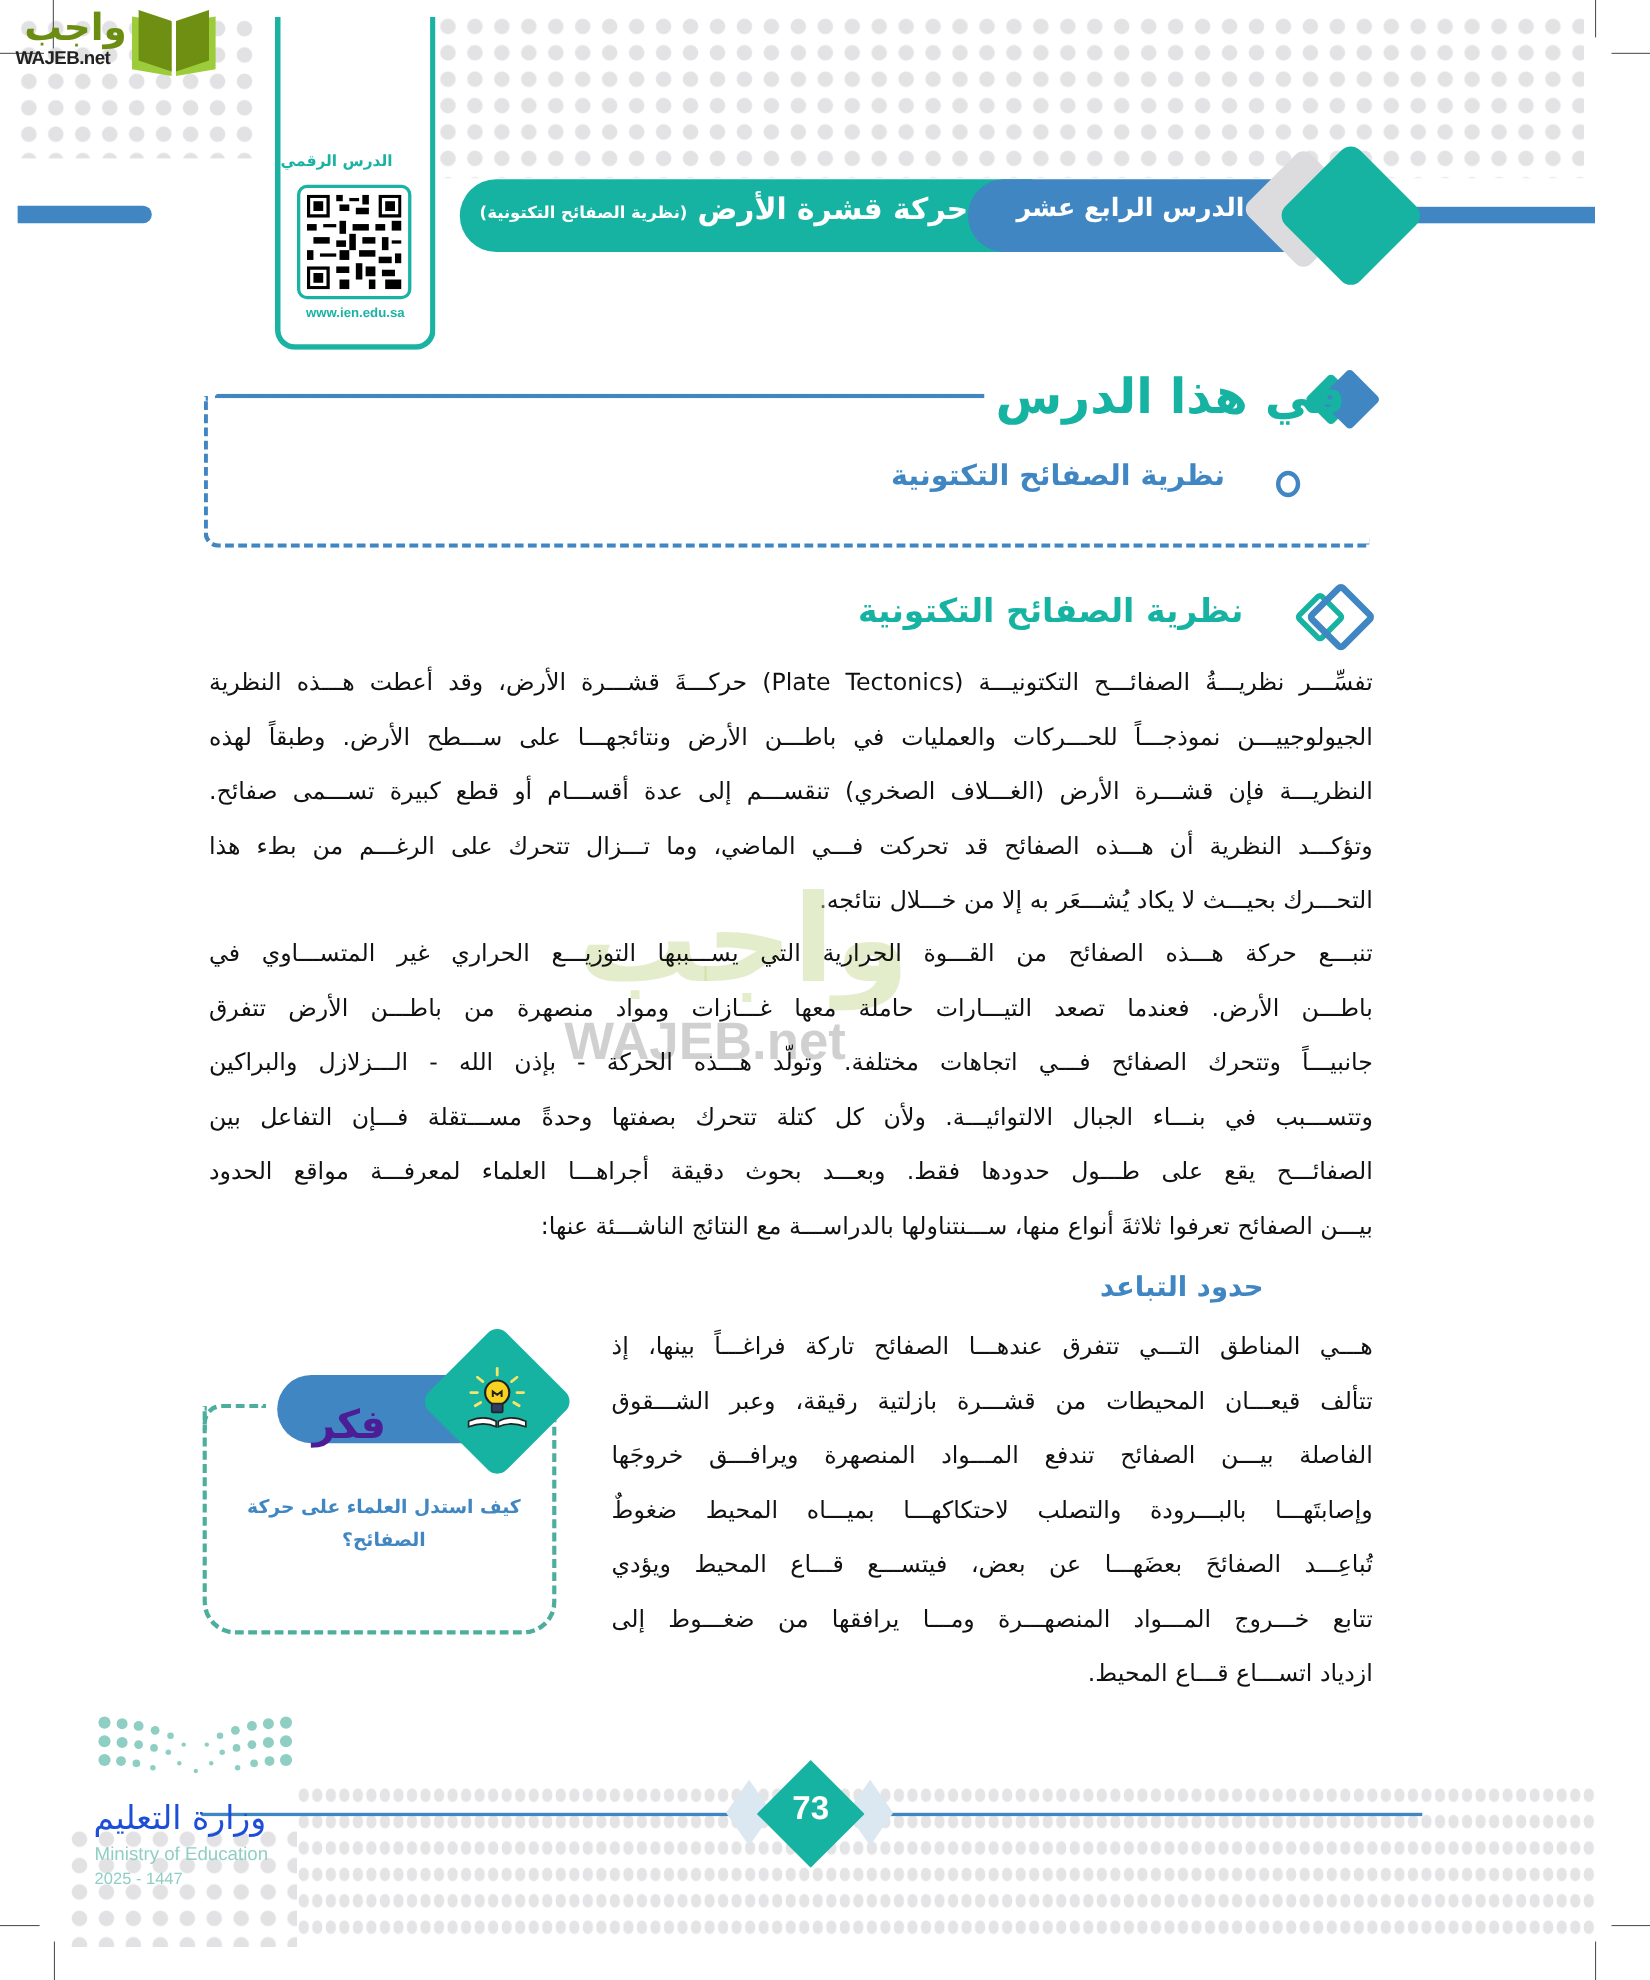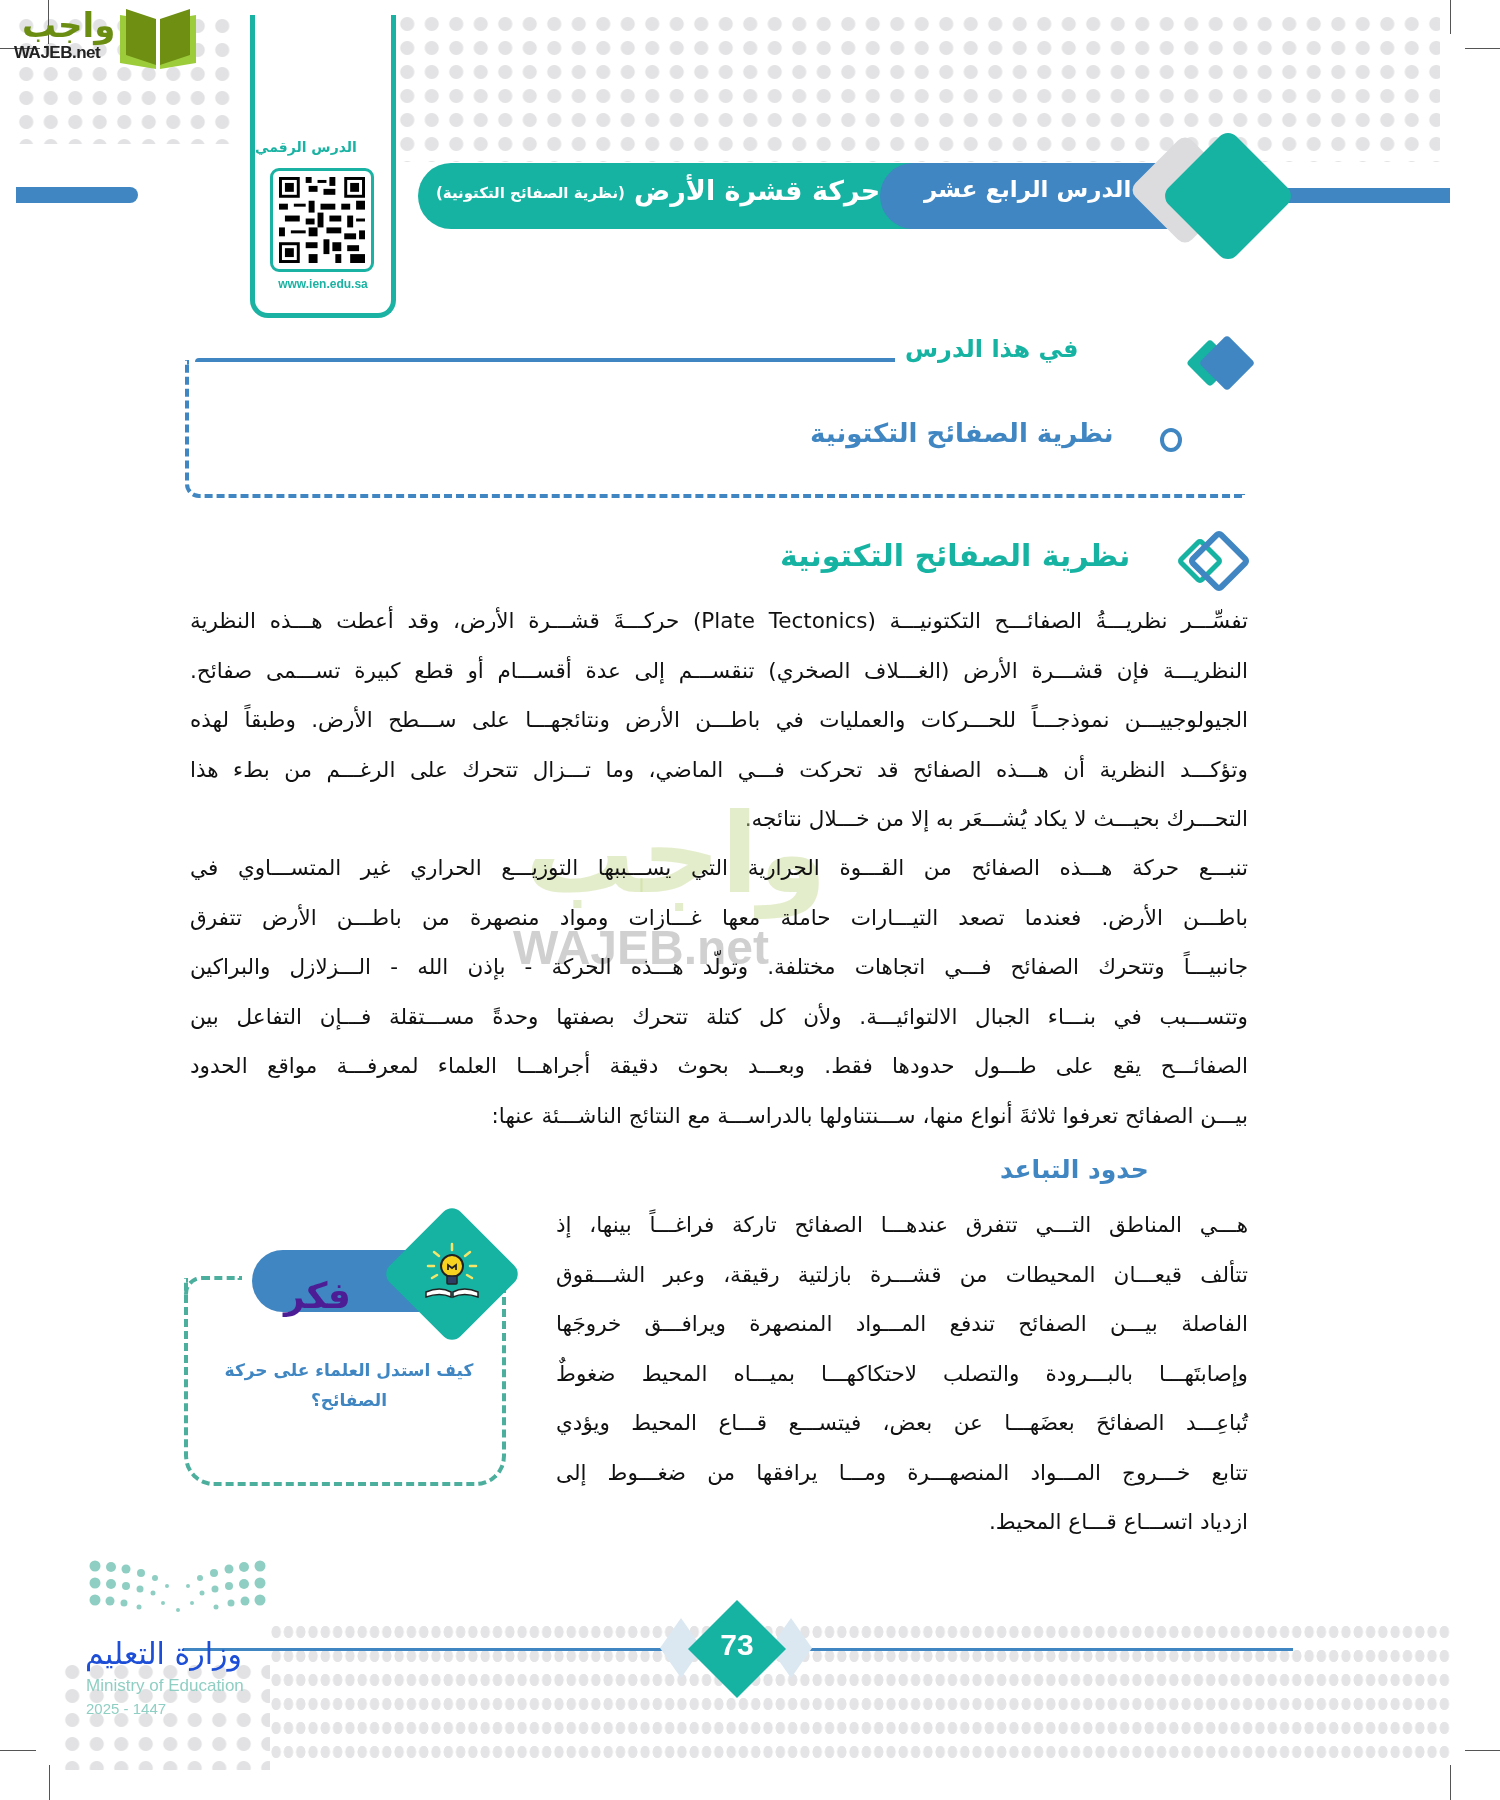--- a/index.html
+++ b/index.html
@@ -57,21 +57,21 @@
   
   .lesson-box {
     left: 185px; top: 360px; width: 1056px; height: 134px;
     border-left: 4px dashed #3f86c2; border-bottom: 4px dashed #3f86c2;
     border-radius: 0 0 0 14px;
   }
   .lesson-box-top {
     left: 195px; top: 358px; width: 700px; height: 0;
     border-top: 4px dashed #3f86c2; border-radius: 14px 0 0 0;
   }
-  .lesson-heading { left: 905px; top: 335px; font-size: 24px; font-weight: bold; color: #16b3a3; direction: rtl; white-space: nowrap; text-align: center; }
+  .lesson-heading { left: 905px; top: 335px; font-size: 44px; font-weight: bold; color: #16b3a3; direction: rtl; white-space: nowrap; text-align: center; }
   .lesson-diamond-teal { left: 1193px; top: 346px; width: 34px; height: 34px; background: #16b3a3; transform: rotate(45deg); border-radius: 4px; }
   .lesson-diamond-blue { left: 1207px; top: 343px; width: 40px; height: 40px; background: #3f86c2; transform: rotate(45deg); border-radius: 4px; }
   .lesson-item { left: 810px; top: 418px; font-size: 26px; font-weight: bold; color: #3f86c2; direction: rtl; white-space: nowrap; }
   .lesson-bullet { left: 1160px; top: 428px; width: 14px; height: 16px; border: 4px solid #3f86c2; border-radius: 50%; }
 
   
   .sec-title { left: 780px; top: 538px; font-size: 30px; font-weight: bold; color: #16b3a3; direction: rtl; white-space: nowrap; }
   .sec-icon-teal { left: 1183px; top: 544px; width: 34px; height: 34px; border: 5px solid #16b3a3; transform: rotate(45deg); border-radius: 5px; box-sizing: border-box; }
   .sec-icon-blue { left: 1196px; top: 538px; width: 46px; height: 46px; border: 6px solid #3f86c2; transform: rotate(45deg); border-radius: 6px; box-sizing: border-box; background: transparent; }
 
@@ -215,22 +215,22 @@
 <div class="abs lesson-heading">في هذا الدرس</div>
 <div class="abs lesson-bullet"></div>
 <div class="abs lesson-item">نظرية الصفائح التكتونية</div>
 
 <div class="abs sec-icon-teal"></div>
 <div class="abs sec-icon-blue"></div>
 <div class="abs sec-title">نظرية الصفائح التكتونية</div>
 
 <div class="body-text p1">
   <span class="ln">تفسِّـــر نظريـــةُ الصفائـــح التكتونيـــة (Plate Tectonics) حركـــةَ قشـــرة الأرض، وقد أعطت هـــذه النظرية</span>
+  <span class="ln">الجيولوجييـــن نموذجـــاً للحـــركات والعمليات في باطـــن الأرض ونتائجهـــا على ســـطح الأرض. وطبقاً لهذه</span>
   <span class="ln">النظريـــة فإن قشـــرة الأرض (الغـــلاف الصخري) تنقســـم إلى عدة أقســـام أو قطع كبيرة تســـمى صفائح.</span>
-  <span class="ln">الجيولوجييـــن نموذجـــاً للحـــركات والعمليات في باطـــن الأرض ونتائجهـــا على ســـطح الأرض. وطبقاً لهذه</span>
   <span class="ln">وتؤكـــد النظرية أن هـــذه الصفائح قد تحركت فـــي الماضي، وما تـــزال تتحرك على الرغـــم من بطء هذا</span>
   <span class="ln last">التحـــرك بحيـــث لا يكاد يُشـــعَر به إلا من خـــلال نتائجه.</span>
 </div>
 
 <div class="abs wm">
   <span class="wm-ar">واجب</span>
   <span class="wm-en">WAJEB.net</span>
 </div>
 
 <div class="body-text p2">

